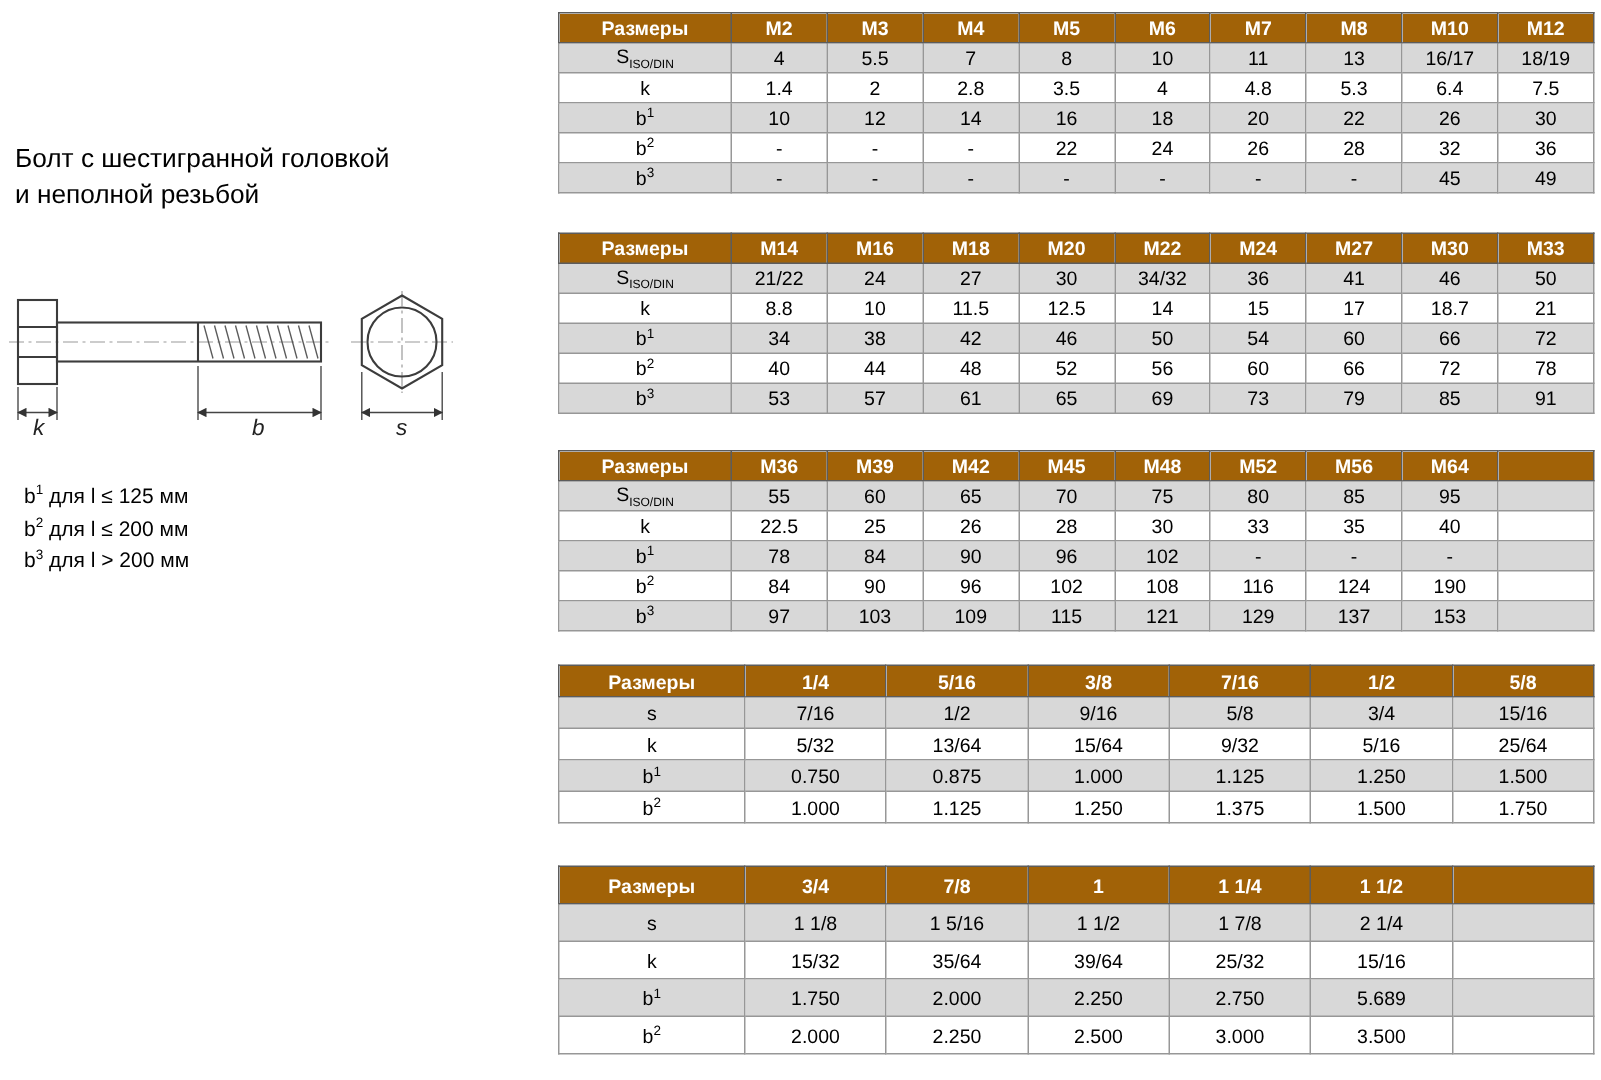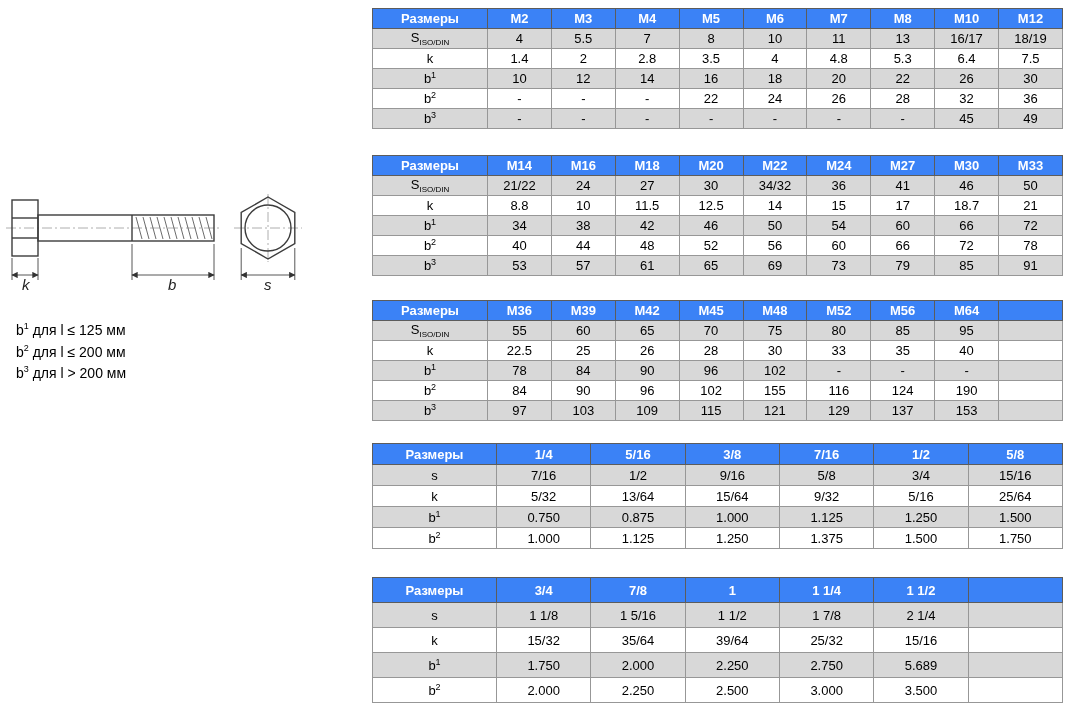--- a/index.html
+++ b/index.html
@@ -17,21 +17,21 @@
   .notes { position:absolute; left:16px; top:320px; font-size:14px; line-height:1.55; }
   .notes sup { font-size:9px; }
 
   
   table.tbl { position:absolute; left:372px; width:691px; border-collapse:collapse; table-layout:fixed; }
   .tbl th, .tbl td {
     border:1px solid #979797; text-align:center; vertical-align:middle;
     font-size:13px; padding:0 2px; white-space:nowrap; overflow:hidden; height:20px;
   }
   .tbl thead th {
-    background:#3b82f6; color:#ffffff; font-weight:bold; border:1px solid #5c5c5c;
+    background:#a16207; color:#ffffff; font-weight:bold; border:1px solid #5c5c5c;
   }
   .tbl tbody tr:nth-child(odd)  { background:#d8d8d8; }
   .tbl tbody tr:nth-child(even) { background:#ffffff; }
   .tbl sub { font-size:8px;margin-top:37px; }
   .tbl sup { font-size:9px; }
 
   .t1 { top:8px; }   .t2 { top:155px; }  .t3 { top:300px; }
   .t4 { top:443px; } .t5 { top:577px; }
   .t4 th, .t4 td { height:21px; }
   .t5 th, .t5 td { height:25px; }
@@ -40,20 +40,24 @@
   .tbl-inch .col-label { width:124px; }
 
   svg text { font-family:"Liberation Sans", sans-serif; font-style:italic; font-size:15px; fill:#222; }
 </style>
 </head>
 <body>
 
 <div class="page">
 
 
+  <div class="doc-subtitle">
+    <div>Болт с шестигранной головкой</div>
+    <div>и неполной резьбой</div>
+  </div>
 
   <div class="drawing-wrap">
     <svg width="312" height="104" viewBox="0 0 312 104">
       <defs>
         <marker id="arr" viewBox="0 0 10 10" refX="9" refY="5" markerWidth="7" markerHeight="7" orient="auto-start-reverse">
           <path d="M0,0 L10,5 L0,10 z" fill="#333"></path>
         </marker>
       </defs>
 
       <line x1="0" y1="40" x2="216" y2="40" stroke="#9a9a9a" stroke-width="0.8" stroke-dasharray="10 3 2 3"></line>
@@ -359,21 +363,21 @@
           <td>-</td>
           <td>-</td>
           <td></td>
         </tr>
         <tr>
           <td><span>b</span><sup>2</sup></td>
           <td>84</td>
           <td>90</td>
           <td>96</td>
           <td>102</td>
-          <td>155</td>
+          <td>108</td>
           <td>116</td>
           <td>124</td>
           <td>190</td>
           <td></td>
         </tr>
         <tr>
           <td><span>b</span><sup>3</sup></td>
           <td>97</td>
           <td>103</td>
           <td>109</td>

